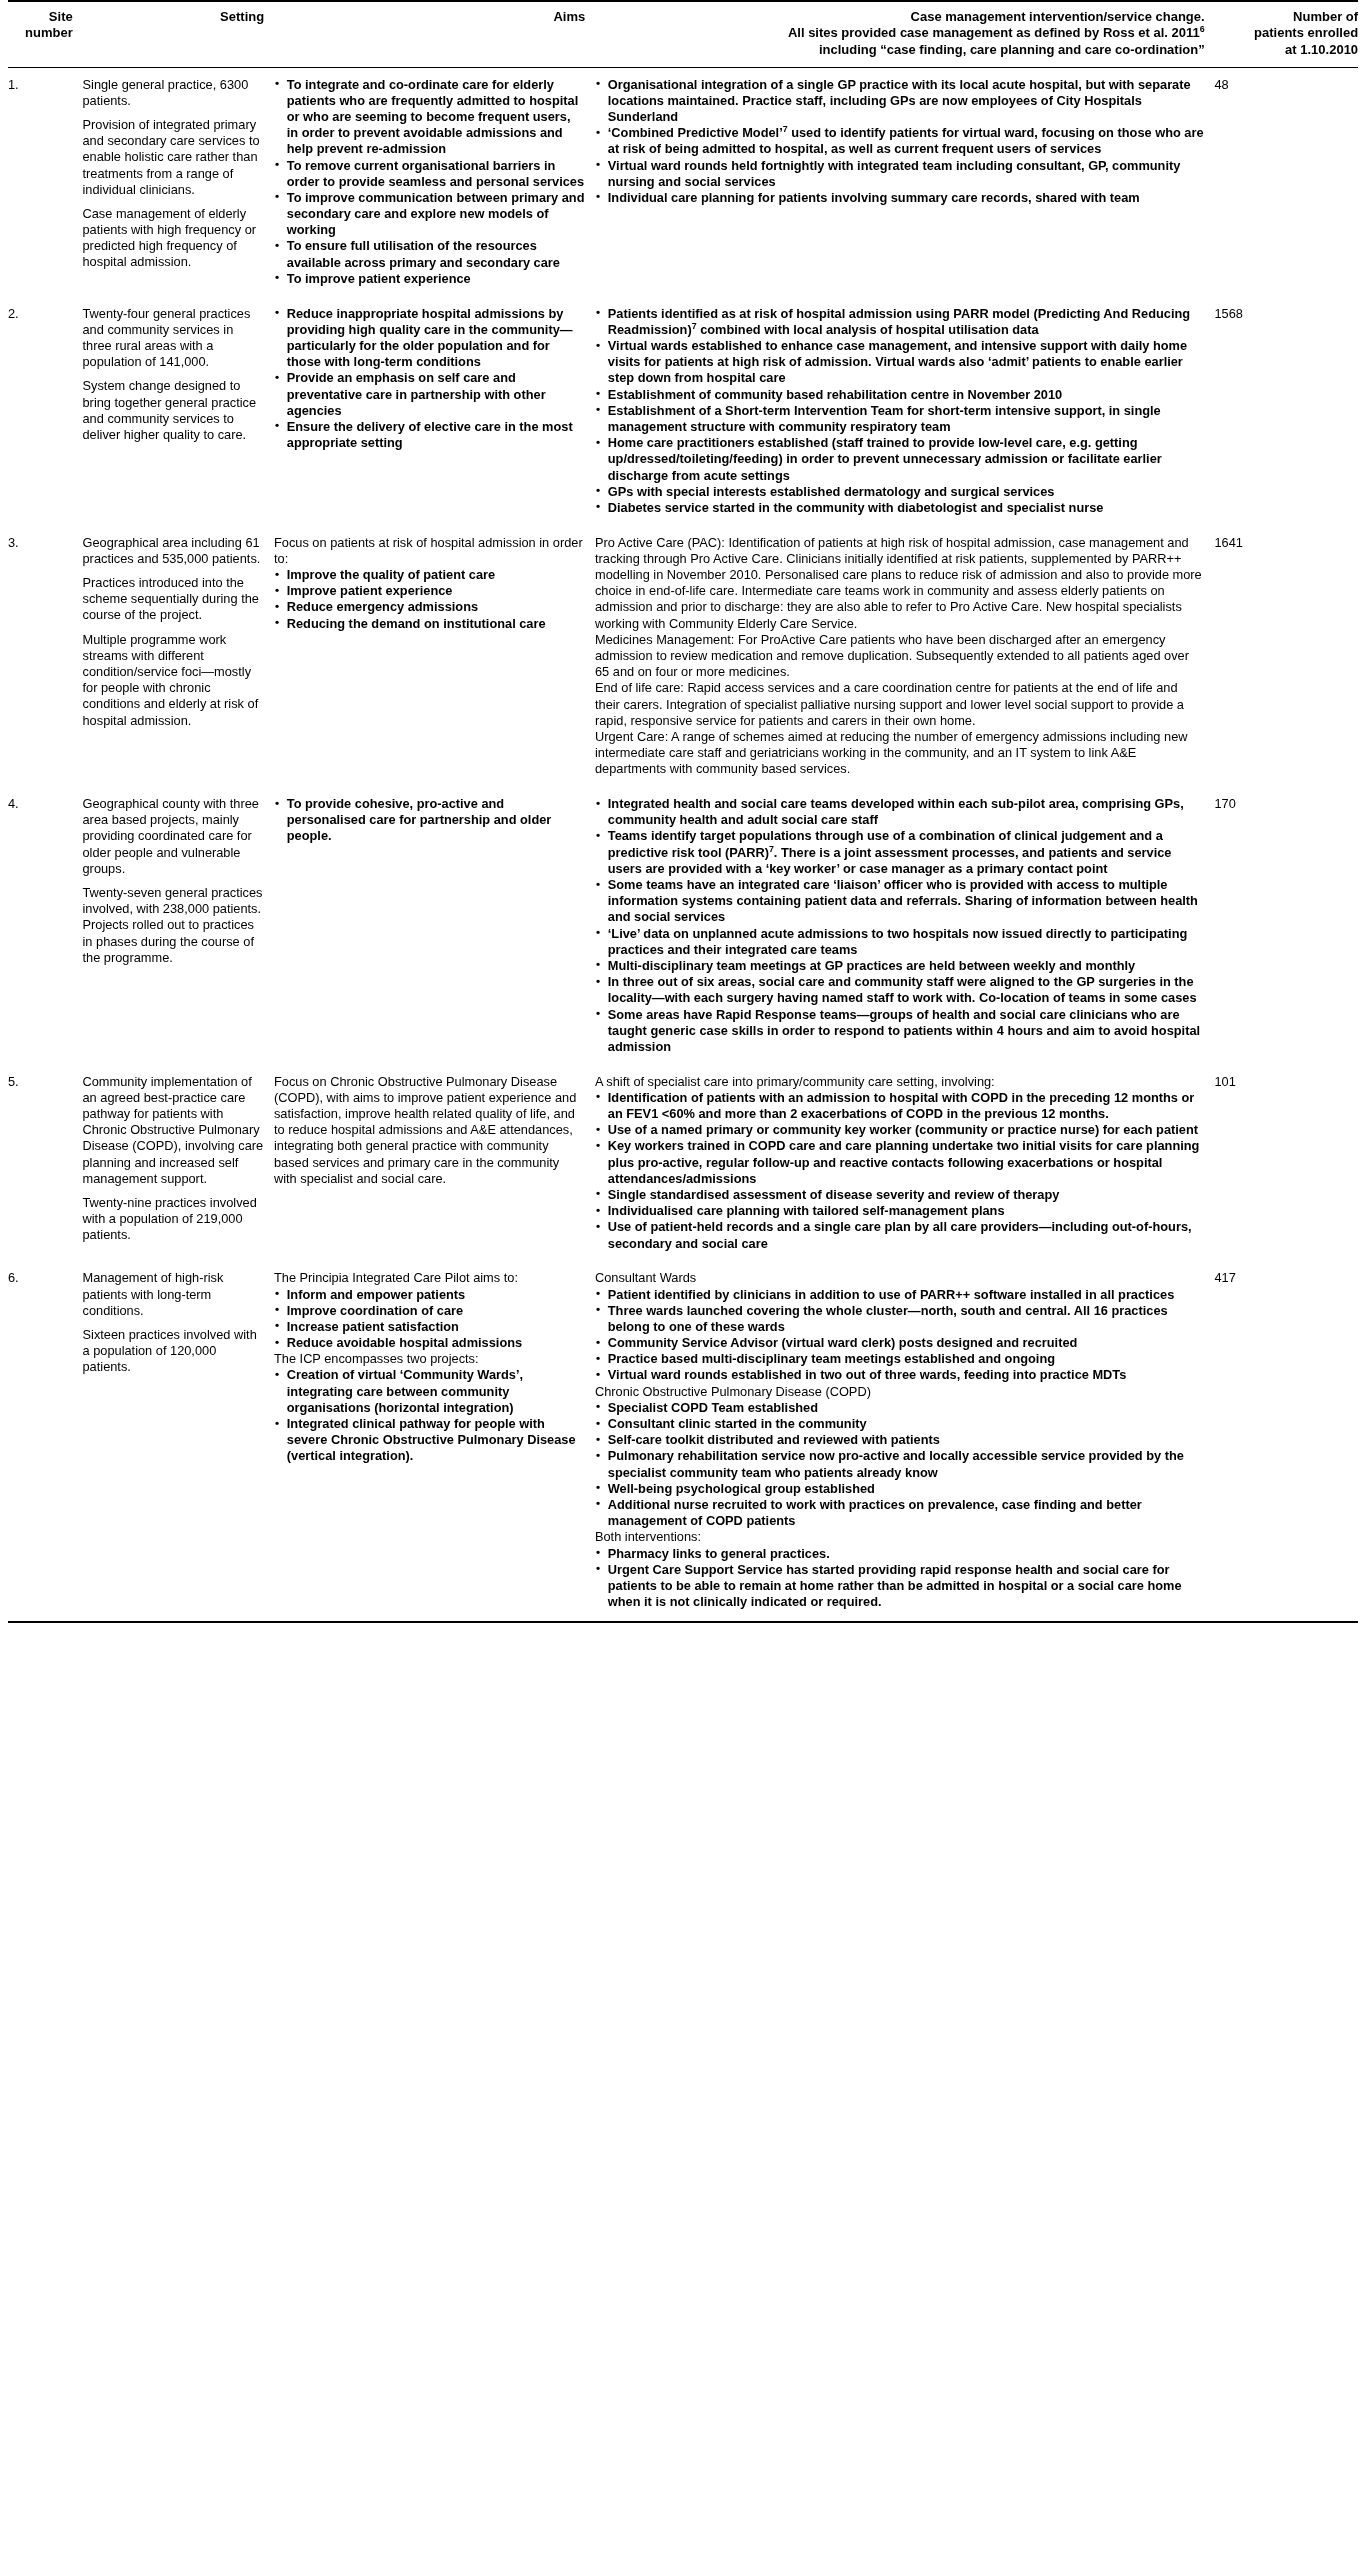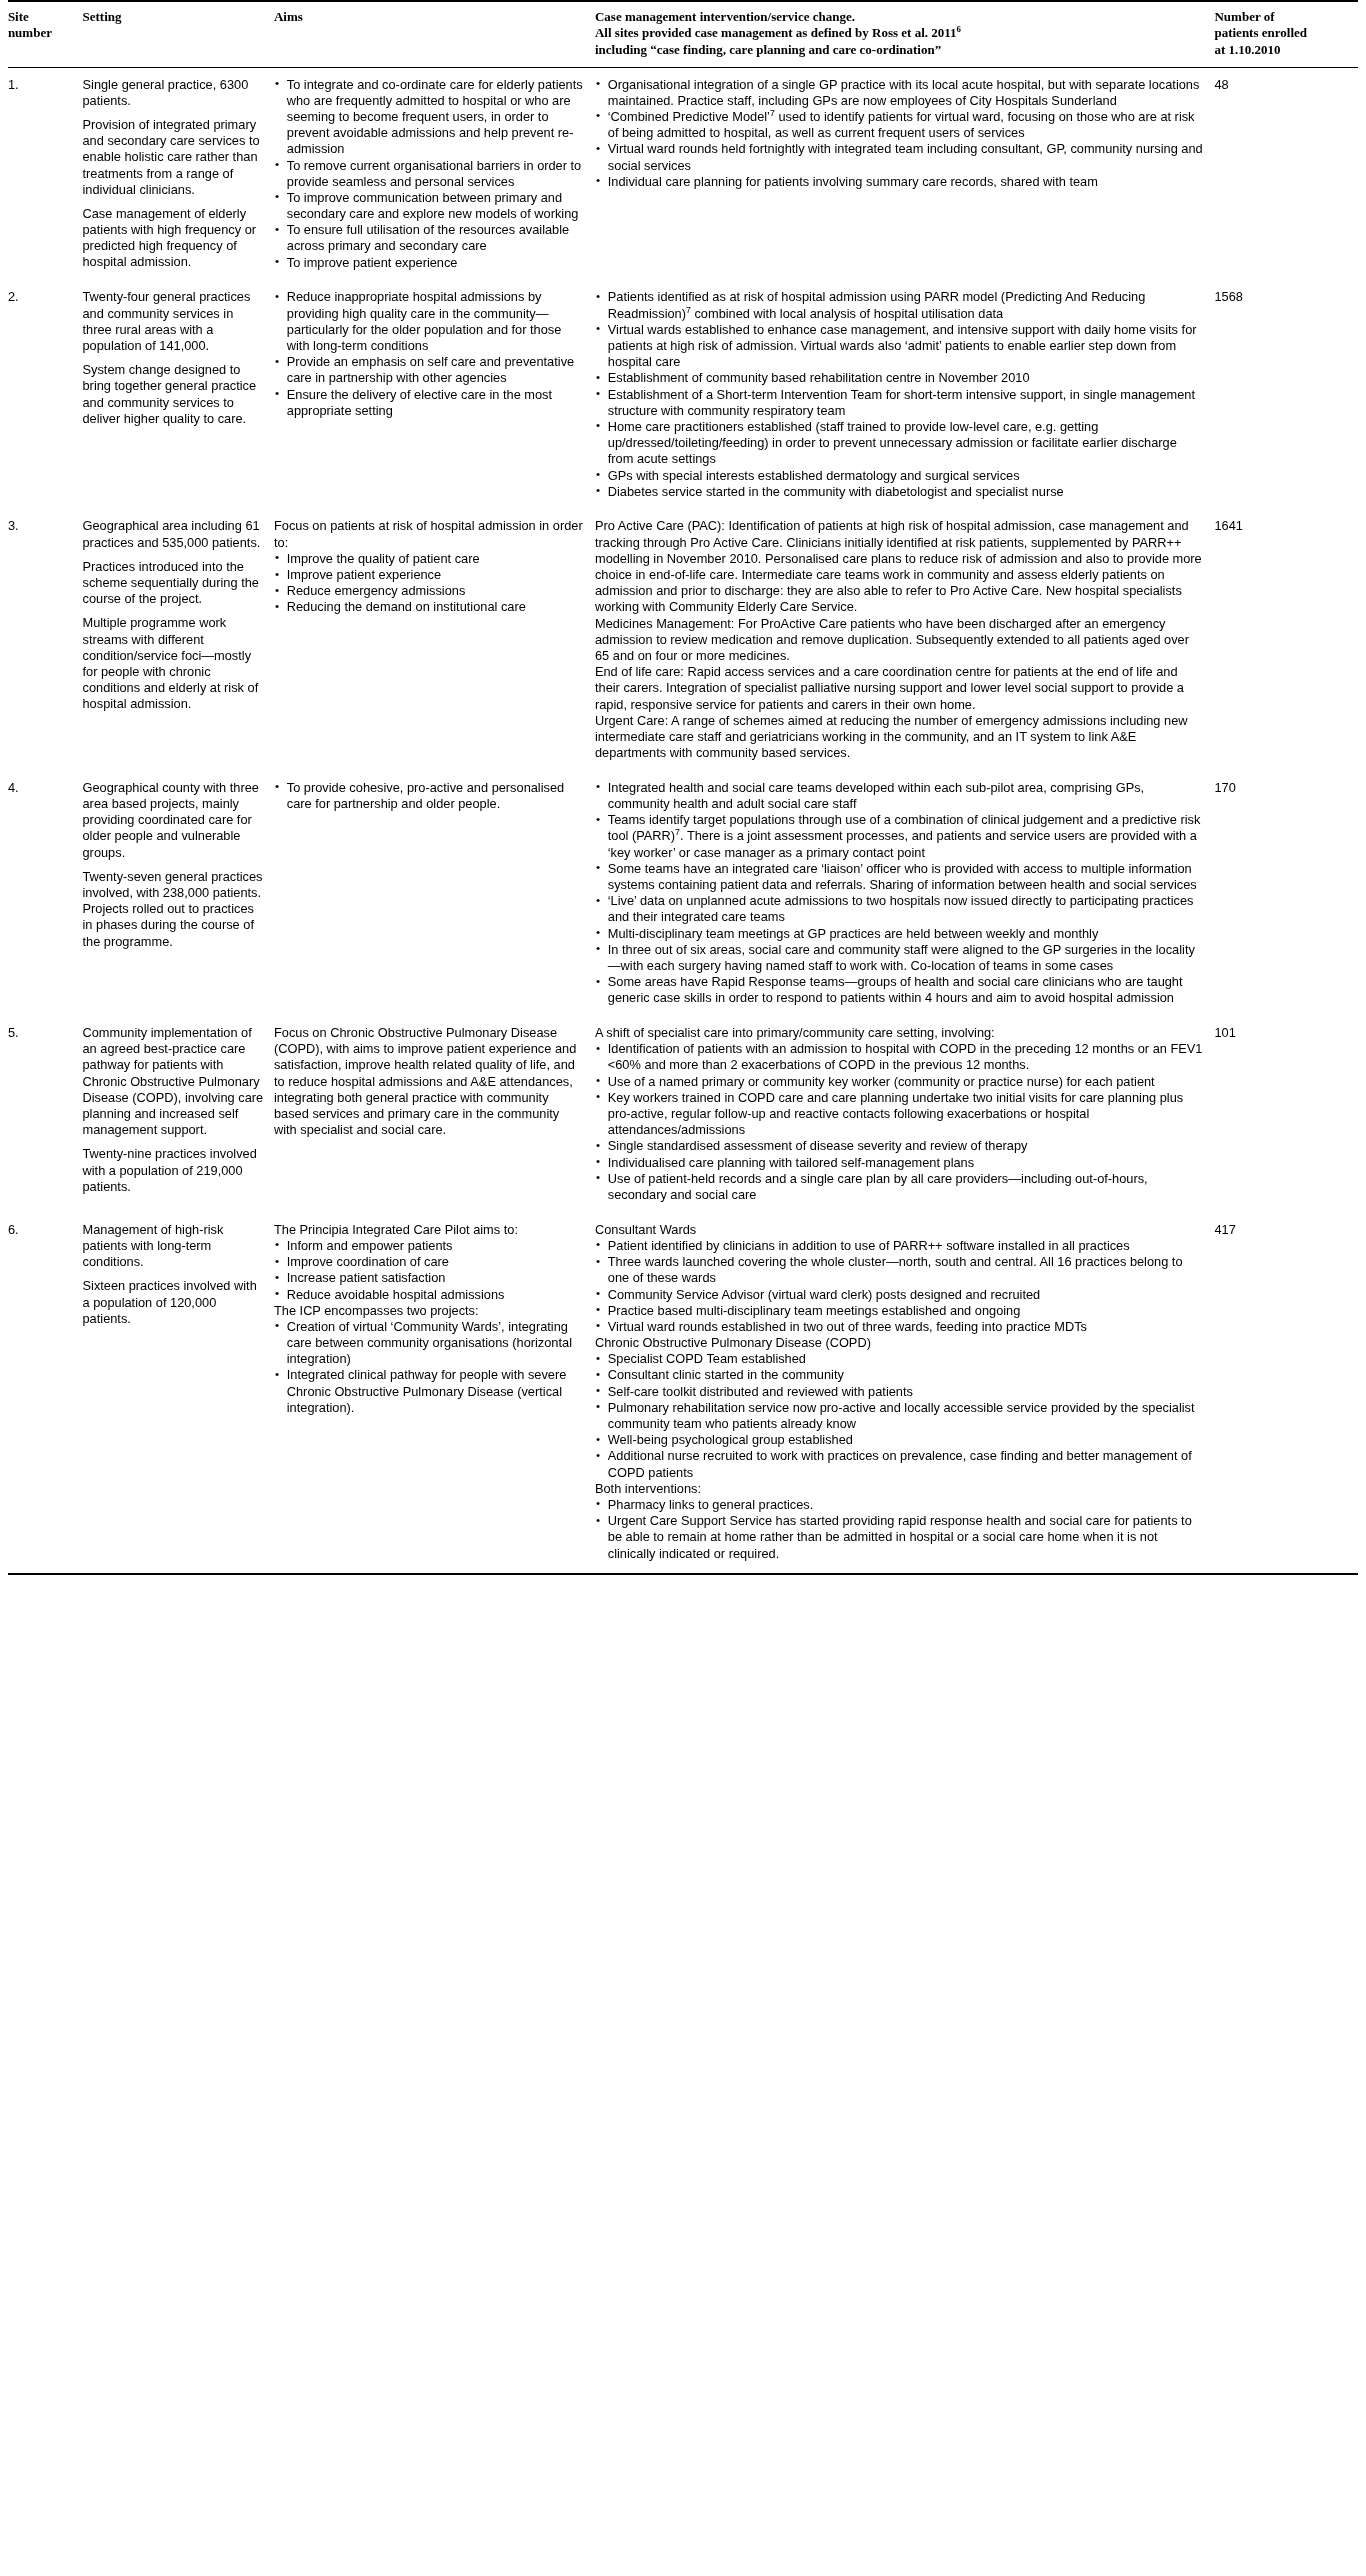--- a/index.html
+++ b/index.html
@@ -16,29 +16,28 @@
     width: 1366px;
     box-sizing: border-box;
     padding: 0 7.9px;
   }
   table.data-table {
     width: 100%;
     border-collapse: collapse;
     table-layout: fixed;
   }
   thead th {
-    text-align: left;
+    text-align: right;
     vertical-align: top;
     font-size: 13px;
     font-weight: bold;
     line-height: 1.26;
     padding: 6.9px 9.8px 8.8px 0;
     border-top: 2.9px solid #000;
     border-bottom: 1.6px solid #000;
-    font-family: Liberation Serif, serif;
   }
   thead th.last-col { padding-right: 0; }
   tbody td {
     vertical-align: top;
     font-size: 12.8px;
     line-height: 1.265;
     padding: 8.8px 9.8px 9.8px 0;
   }
   tbody tr.site-row > td { padding-top: 8.8px; }
   tbody tr:last-child > td { padding-bottom: 10.8px; }
@@ -58,20 +57,21 @@
   .italic-head { }
   ul.bullets {
     list-style: none;
     margin: 0;
     padding: 0;
   }
   ul.bullets > li {
     position: relative;
     padding-left: 12.8px;
     margin: 0 0 0 0;
+    font-weight: bold;
   }
   ul.bullets > li::before {
     content: "\2022";
     position: absolute;
     left: 1px;
     top: -0.5px;
     font-size: 11.8px;
   }
   ul.bullets.tight > li { margin-bottom: 0; }
   .blk + .blk { margin-top: 0; }

